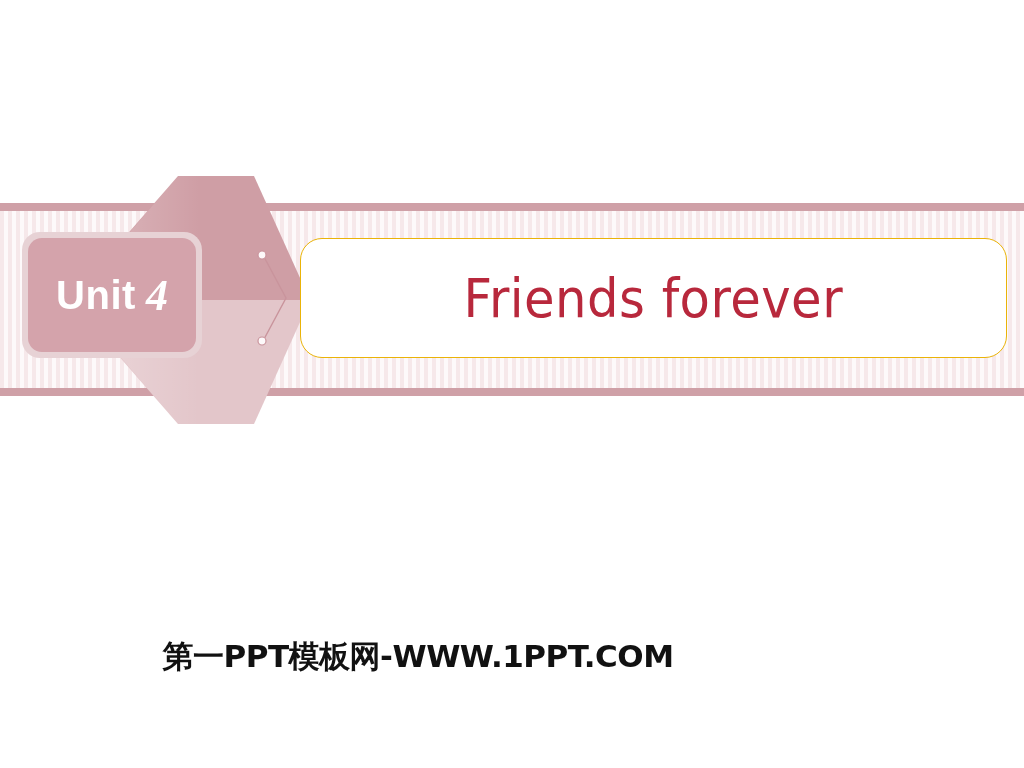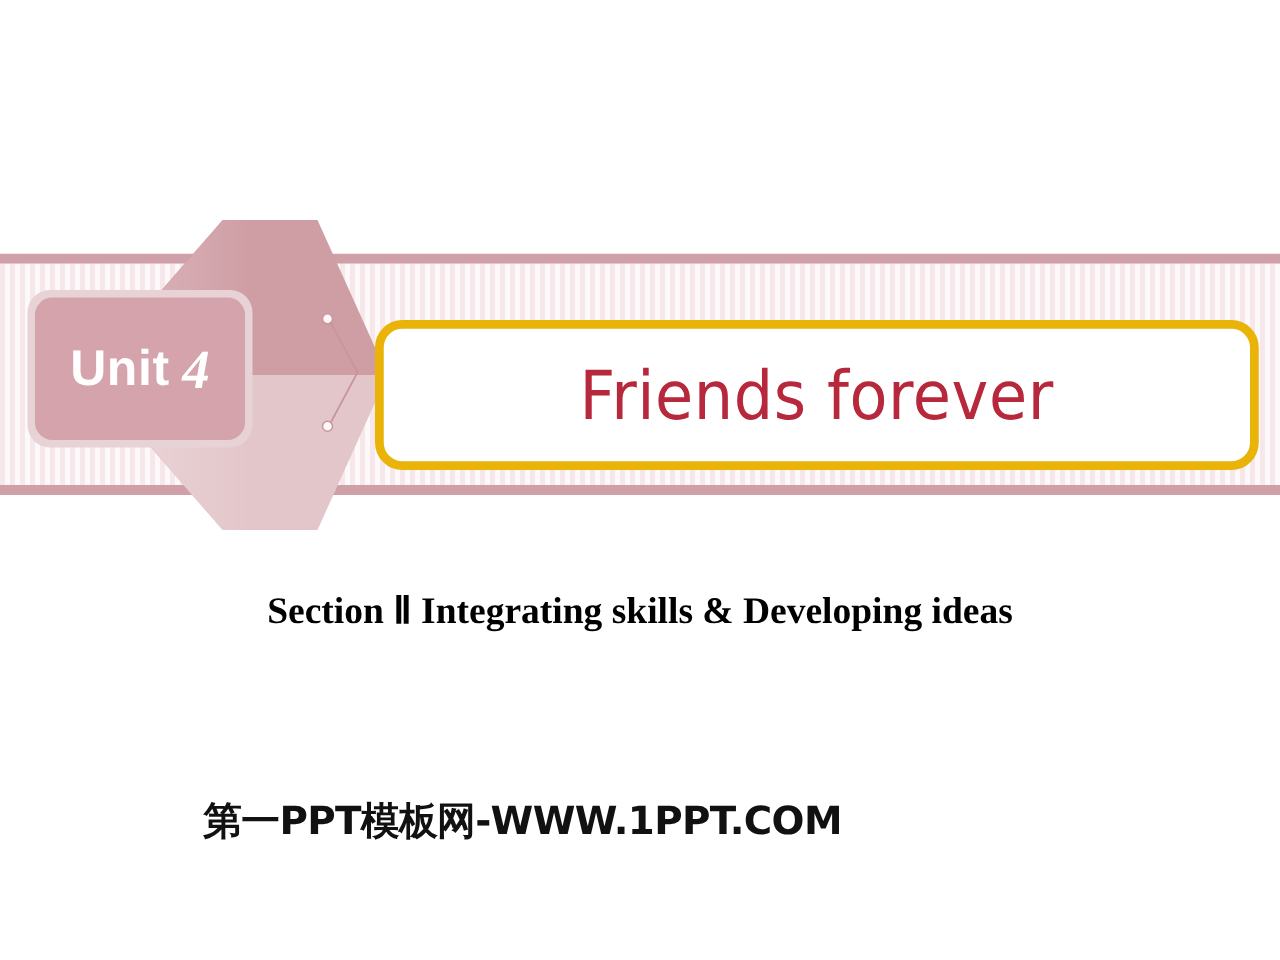--- a/index.html
+++ b/index.html
@@ -53,25 +53,25 @@
     height: 8px;
     background: #cfa0a7;
   }
   .banner-rule.top { top: 0px; }
   .banner-rule.bottom { top: 185px; }
 
   
   .title-plate {
     position: absolute;
     left: 300px;
-    top: 256px;
+    top: 238px;
     width: 707px;
     height: 120px;
     background: #ffffff;
-    border: 7px solid #eab308;
+    border: 1px solid #eab308;
     border-radius: 22px;
     box-sizing: border-box;
     display: flex;
     align-items: center;
     justify-content: center;
   }
   .title-text {
     font-family: "DejaVu Sans", sans-serif;
     font-size: 54px;
     font-weight: 400;
@@ -221,17 +221,16 @@
       <path d="M15 11 L38 54 L15 97" stroke="#c9949c" stroke-width="1.4" fill="none"></path>
       <circle cx="14" cy="11" r="4" stroke="#c9949c" stroke-width="1.2" fill="#fdf9fa"></circle>
       <circle cx="14" cy="97" r="4" stroke="#c9949c" stroke-width="1.2" fill="#fdf9fa"></circle>
     </svg>
   </div>
 
   <div class="title-plate">
     <span class="title-text">Friends forever</span>
   </div>
 
-  <div class="subtitle">Section Ⅱ Integrating skills &amp; Developing ideas</div>
 
   <div class="watermark">第一PPT模板网-WWW.1PPT.COM</div>
 
 </div>
 
 </body></html>

